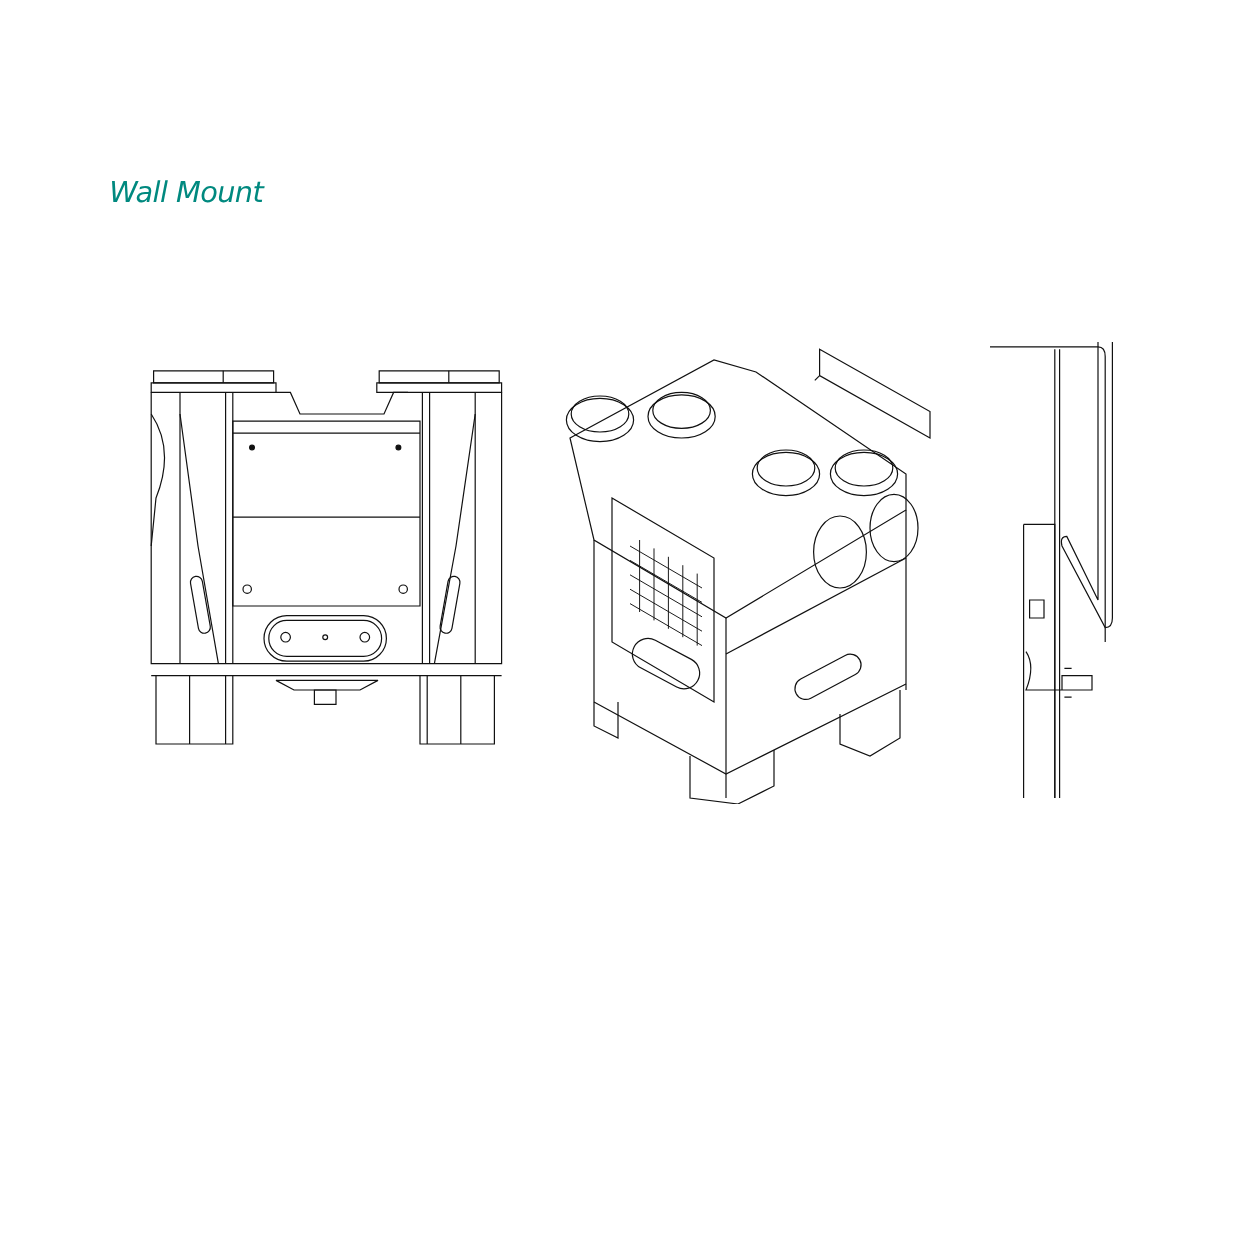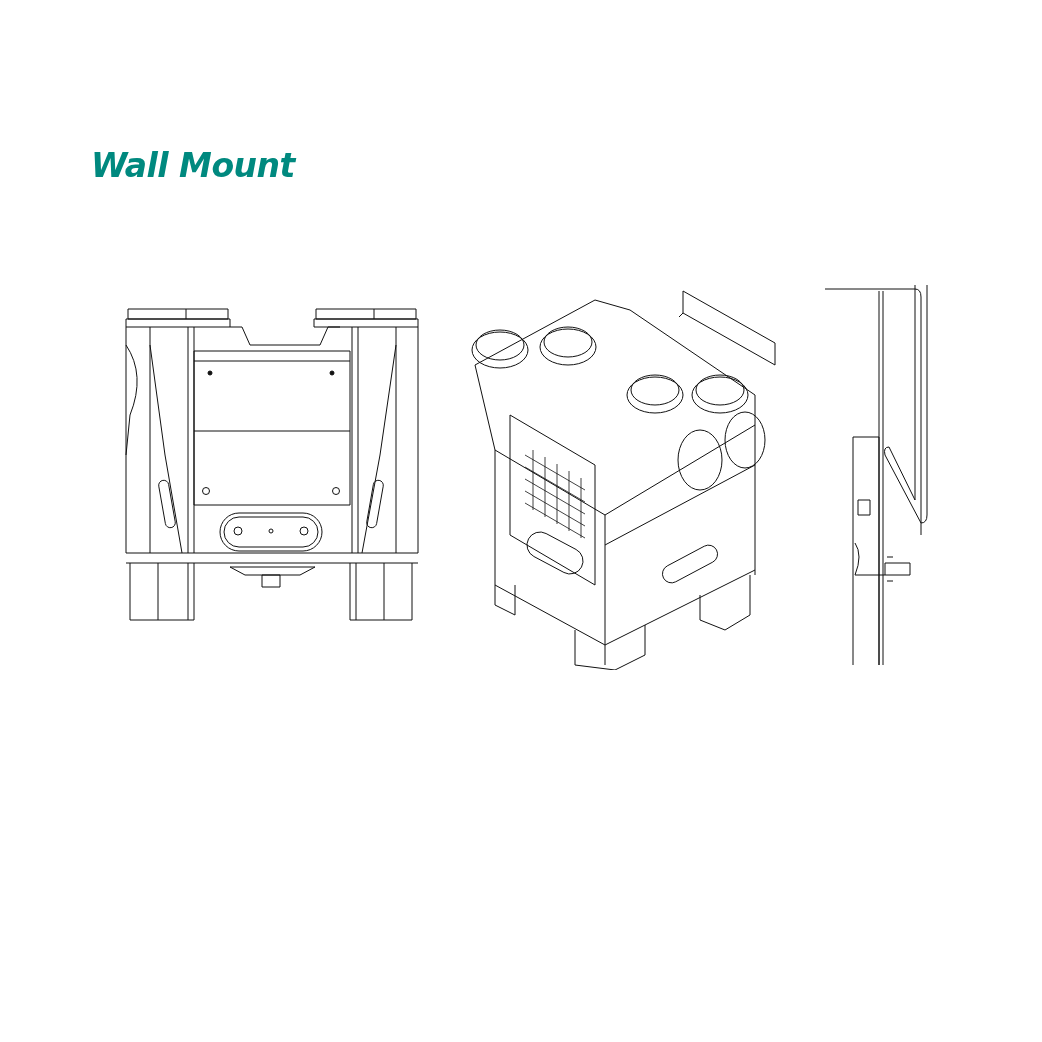--- a/index.html
+++ b/index.html
@@ -1,20 +1,20 @@
 <!DOCTYPE html>
 <html><head>
 <meta charset="utf-8">
 <style>
   html, body { margin: 0; padding: 0; background: #ffffff; }
   body { width: 1042px; height: 1042px; position: relative; overflow: hidden; font-family: "DejaVu Sans", sans-serif; }
   .title {
     position: absolute; left: 91px; top: 146px;
-    font-family: "DejaVu Sans", sans-serif; font-weight: bold; font-style: italic;
-    font-size: 33px; color: #00897f; letter-spacing: -0.5px; margin: 0;
+    font-family: "DejaVu Sans", sans-serif; font-weight: normal; font-style: italic;
+    font-size: 24px; color: #00897f; letter-spacing: -0.5px; margin: 0;
   }
   svg { position: absolute; }
   svg * { vector-effect: non-scaling-stroke; }
 </style>
 </head>
 <body>
 
 <h1 class="title">Wall Mount</h1>
 
 <svg style="left:120px;top:305px" width="305" height="320" viewBox="0 0 305 320" fill="none" stroke="#111" stroke-width="1">

